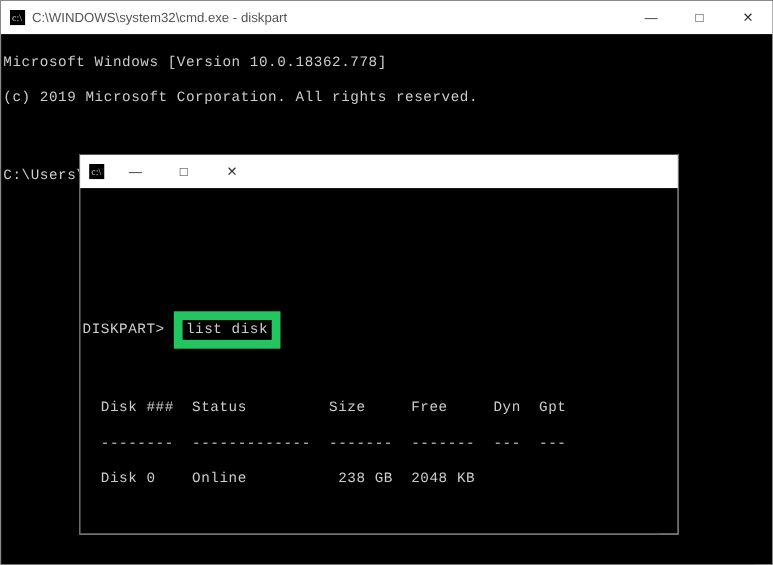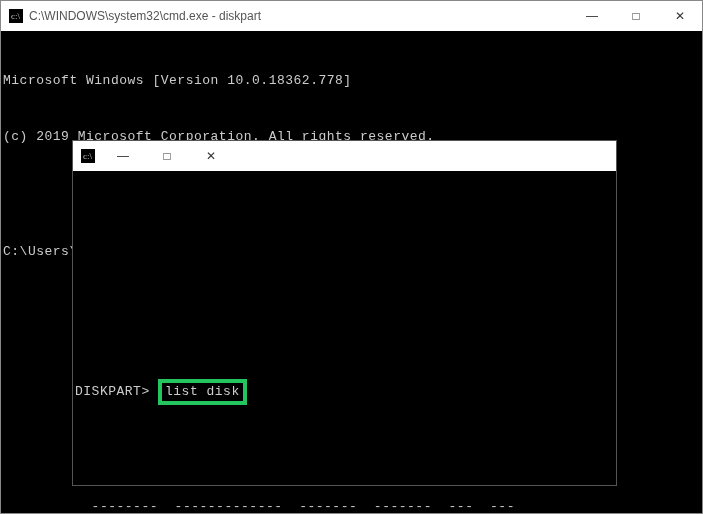--- a/index.html
+++ b/index.html
@@ -67,27 +67,27 @@
     width: 16px;
     background: #f0f0f0;
   }
   .scroll .thumb {
     position: absolute;
     left: 2px; top: 2px;
     width: 12px; height: 18px;
     background: #ccc;
   }
   .hl {
-    border: 4px solid #22c55e;
+    border: 8px solid #22c55e;
     padding: 0 3px;
     display: inline-block;
     line-height: 18px;
     margin: -2px 0;
   }
-  .row { display: block; margin-top: 24px; }
+  .row { display: block; }
   svg { display: block; }
 </style>
 </head>
 <body>
 
 <div class="window win-outer">
   <div class="titlebar">
     <span class="icon-box">
       <svg width="14" height="14" viewBox="0 0 14 14">
           <rect x="0" y="0" width="14" height="14" fill="#000"></rect>
@@ -140,18 +140,19 @@
   </div>
   <div class="scroll">
       <div class="thumb"></div>
     </div>
   <div class="terminal">
 <span class="row"> </span>
 <span class="row"> </span>
 <span class="row"> </span>
 <span class="row"><span>DISKPART&gt; </span><span class="hl"><span>list disk</span></span></span>
 <span class="row"> </span>
+<span class="row">  Disk ###  Status         Size     Free     Dyn  Gpt</span>
 <span class="row">  --------  -------------  -------  -------  ---  ---</span>
 <span class="row">  Disk 0    Online          238 GB  2048 KB           </span>
 
 
   </div>
 </div>
 
 </body></html>

